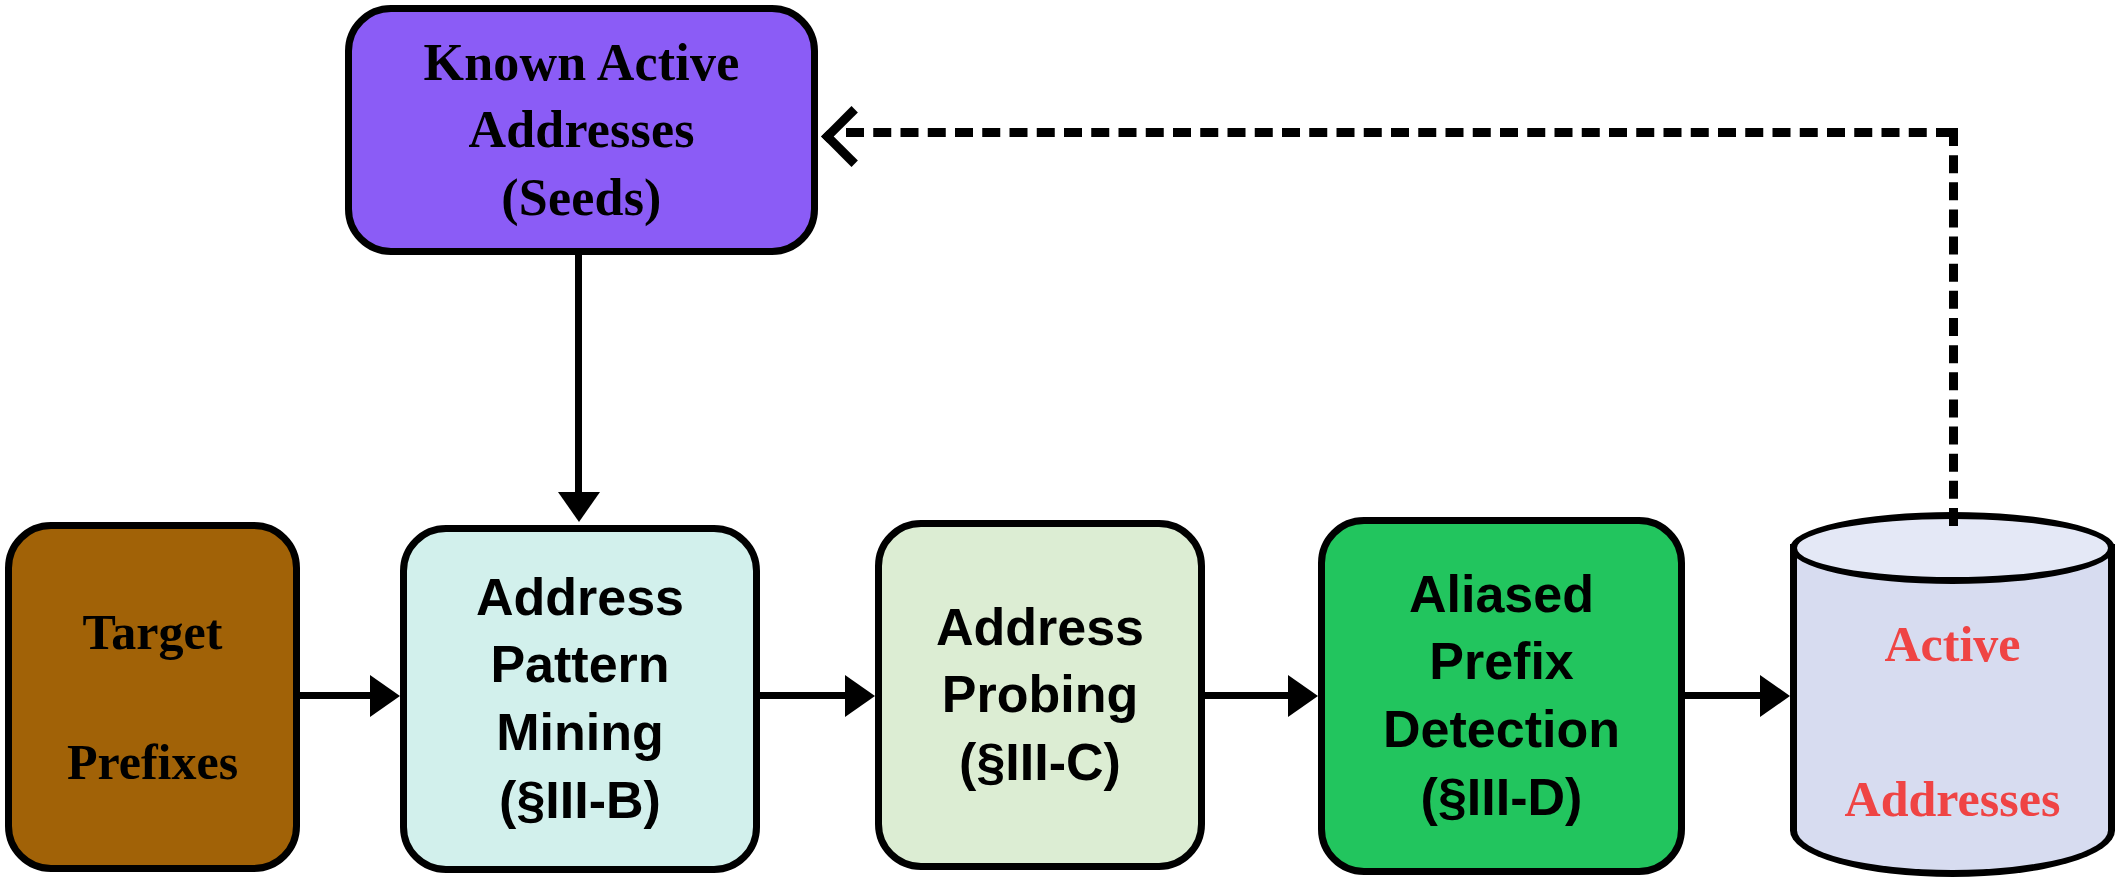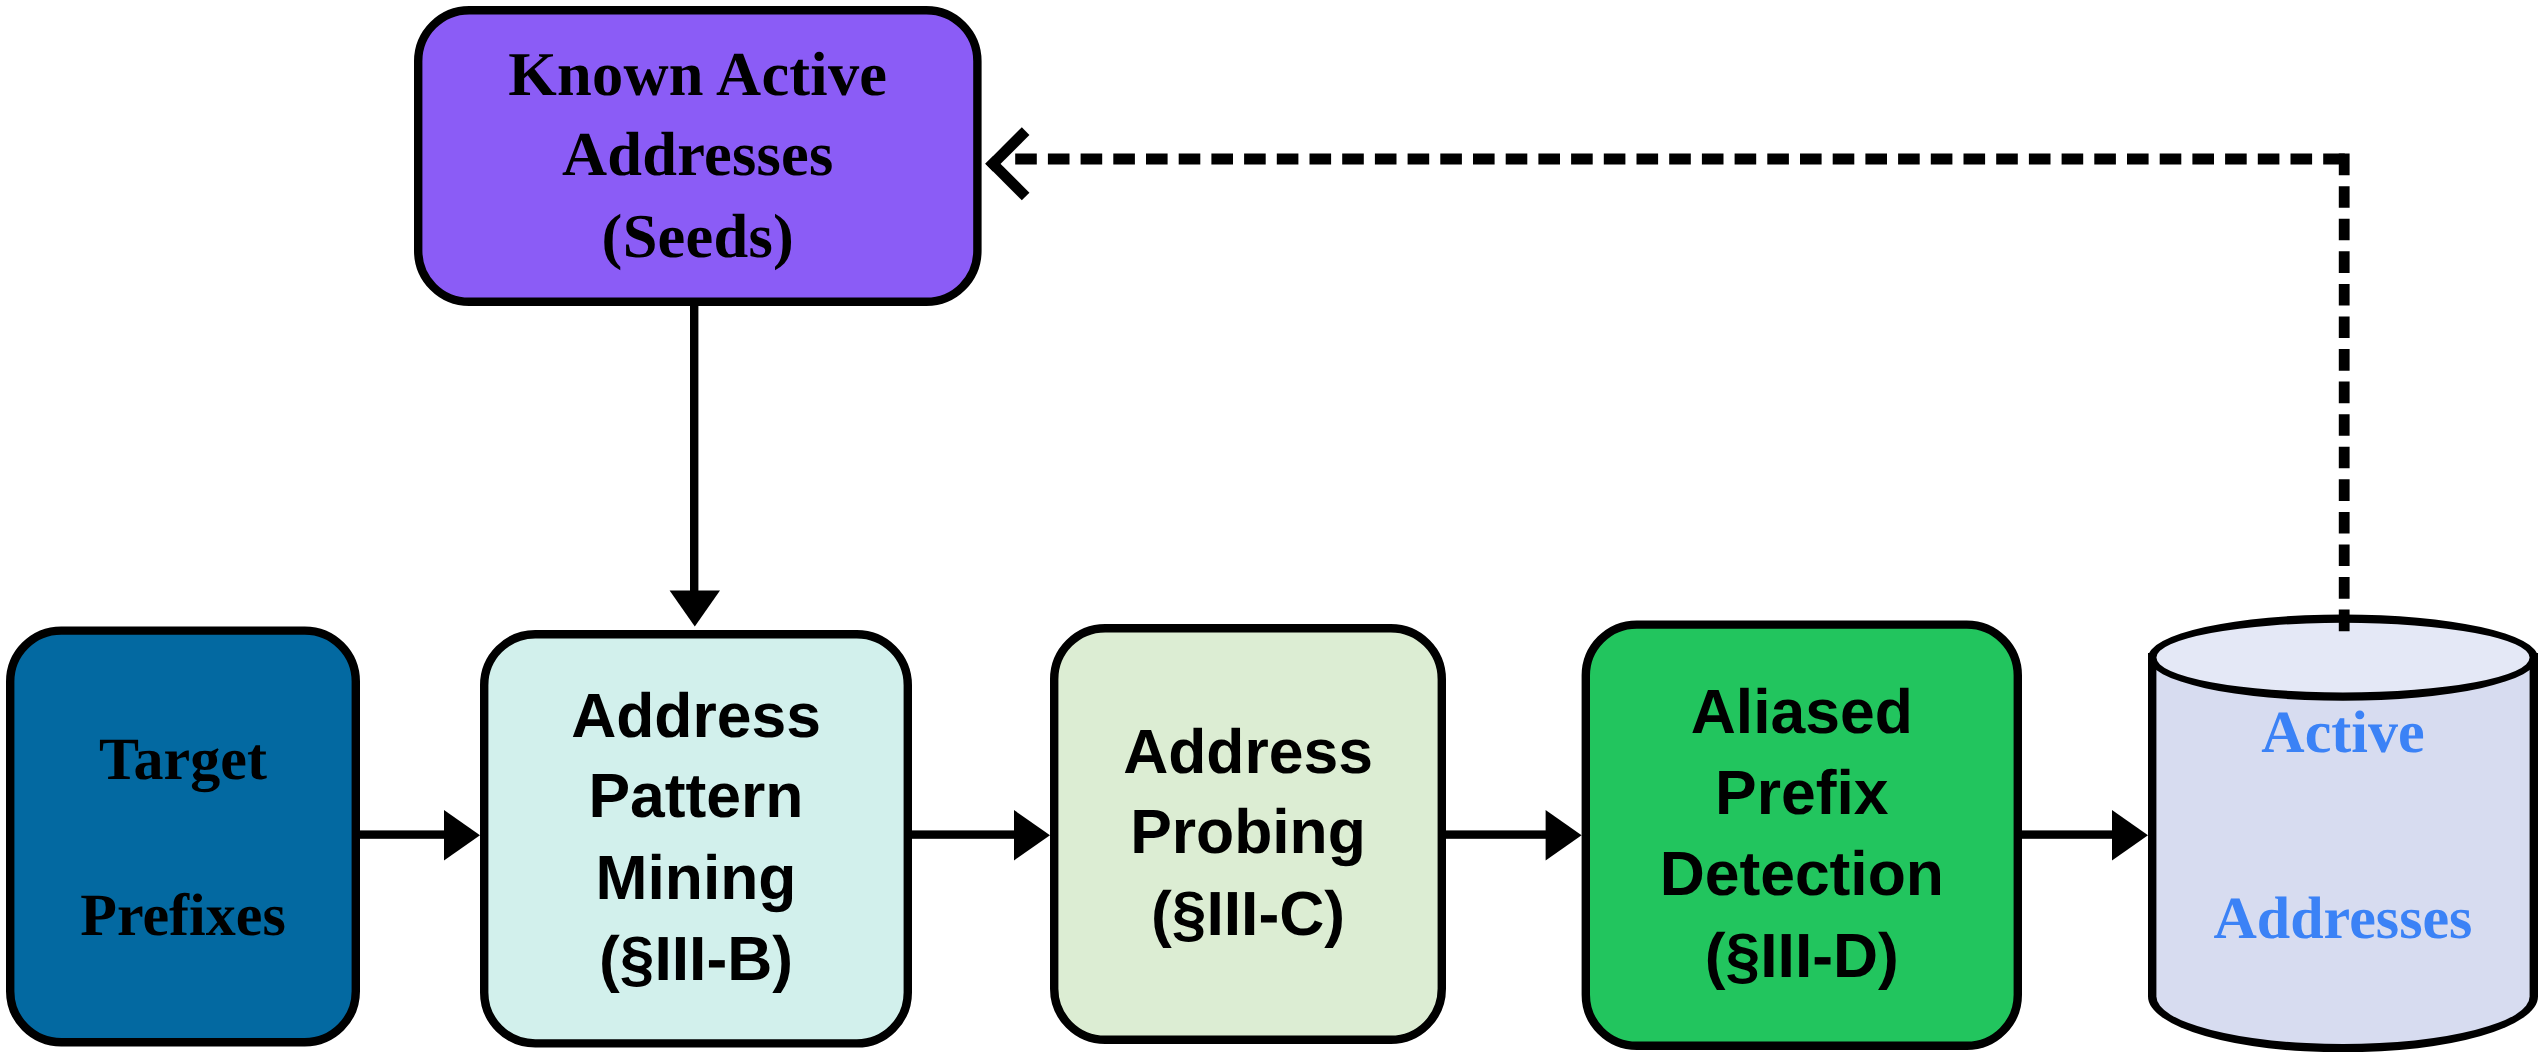--- a/index.html
+++ b/index.html
@@ -78,25 +78,25 @@
     position: absolute;
     left: 0; top: 0; width: 100%; height: 72px;
     box-sizing: border-box;
     background: #e4e8f6;
     border: 7px solid #000;
     border-radius: 50%;
   }
   #node-db .cyl-label {
     position: absolute;
     left: 0; top: 60px; width: 100%; height: 300px;
-    display: flex; justify-content: center;
+    display: flex; align-items: center; justify-content: center;
     text-align: center;
     font-size: 50px;
     line-height: 1.55;
-    color: #3b82f6;
+    color: #ef4444;
     font-family: Liberation Serif, serif;
   }
 
   
   .hline {
     position: absolute;
     height: 7px;
     background: #000000;
   }
   .vline {
@@ -142,21 +142,21 @@
 <body>
 
 <div id="canvas">
 
   <div class="node serif" id="node-seeds" style="background:#8b5cf6">
     <span class="node-text">Known Active
 Addresses
 (Seeds)</span>
   </div>
 
-  <div class="node serif" id="node-target" style="background:#0369a1">
+  <div class="node serif" id="node-target" style="background:#a16207">
     <span class="node-text">Target
 
 Prefixes</span>
   </div>
 
   <div class="node sans" id="node-mining" style="background:#d2f0ec">
     <span class="node-text">Address
 Pattern
 Mining
 (§III-B)</span>

